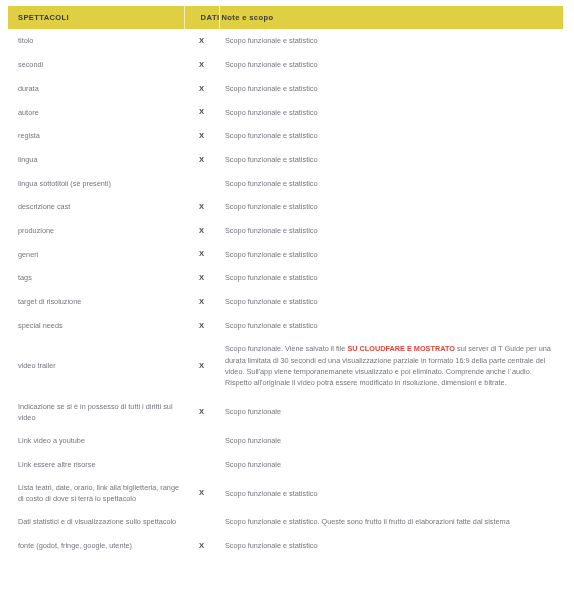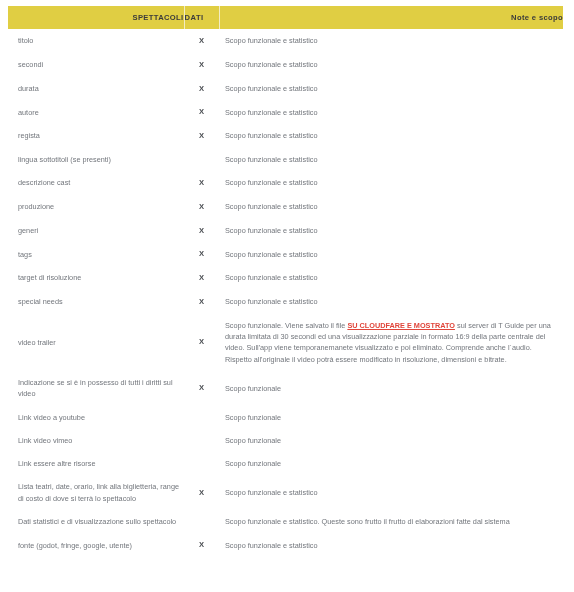--- a/index.html
+++ b/index.html
@@ -28,35 +28,35 @@
   table.data-table col.c-name  { width: 176px; }
   table.data-table col.c-dati  { width: 35px; }
   table.data-table col.c-note  { width: 344px; }
 
   thead tr.header-row th {
     background: #e0ce43;
     color: #3b3b3b;
     font-size: 7.6px;
     font-weight: bold;
     letter-spacing: 0.35px;
-    text-align: right;
+    text-align: left;
     padding: 7px 0 7px 10px;
     border-right: 1px solid #f2ecc4;
     vertical-align: middle;
     height: 22px;
     box-sizing: border-box;
   }
   thead tr.header-row th.th-dati {
     text-align: left;
-    padding-left: 0;
+    padding-left: 16px;
     letter-spacing: 0.5px;
   }
   thead tr.header-row th.th-note {
     border-right: none;
-    padding-left: 10px;
+    padding-left: 2px;
   }
 
   tbody tr.table-row td {
     font-size: 7.3px;
     color: #72767c;
     vertical-align: middle;
     padding: 6px 0 6px 10px;
     line-height: 1.55;
     border: none;
   }
@@ -67,21 +67,20 @@
     font-size: 7.6px;
     color: #4a4d52;
   }
   tbody tr.table-row td.cell-note {
     padding-left: 6px;
     padding-right: 4px;
   }
   .highlight-red {
     color: #e0453a;
     font-weight: bold;
-    text-decoration: underline;
   }
 </style>
 </head>
 <body>
 
 <div id="table-wrap">
   <table class="data-table">
     <colgroup>
       <col class="c-name">
       <col class="c-dati">
@@ -114,20 +113,25 @@
           <td class="cell-name">autore</td>
           <td class="cell-dati">X</td>
           <td class="cell-note">Scopo funzionale e statistico</td>
         </tr>
         <tr class="table-row">
           <td class="cell-name">regista</td>
           <td class="cell-dati">X</td>
           <td class="cell-note">Scopo funzionale e statistico</td>
         </tr>
         <tr class="table-row">
+          <td class="cell-name">lingua</td>
+          <td class="cell-dati">X</td>
+          <td class="cell-note">Scopo funzionale e statistico</td>
+        </tr>
+        <tr class="table-row">
           <td class="cell-name">lingua sottotitoli (se presenti)</td>
           <td class="cell-dati"></td>
           <td class="cell-note">Scopo funzionale e statistico</td>
         </tr>
         <tr class="table-row">
           <td class="cell-name">descrizione cast</td>
           <td class="cell-dati">X</td>
           <td class="cell-note">Scopo funzionale e statistico</td>
         </tr>
         <tr class="table-row">
@@ -160,25 +164,20 @@
           <td class="cell-dati">X</td>
           <td class="cell-note"><span>Scopo funzionale. Viene salvato il file </span><span class="highlight-red">SU CLOUDFARE E MOSTRATO</span><span> sul server di T Guide per una durata limitata di 30 secondi ed una visualizzazione parziale in formato 16:9 della parte centrale del video. Sull'app viene temporanemanete visualizzato e poi eliminato. Comprende anche l´audio. Rispetto all'originale il video potrà essere modificato in risoluzione, dimensioni e bitrate.</span></td>
         </tr>
         <tr class="table-row">
           <td class="cell-name">Indicazione se si è in possesso di tutti i diritti sul video</td>
           <td class="cell-dati">X</td>
           <td class="cell-note">Scopo funzionale</td>
         </tr>
         <tr class="table-row">
           <td class="cell-name">Link video a youtube</td>
-          <td class="cell-dati"></td>
-          <td class="cell-note">Scopo funzionale</td>
-        </tr>
-        <tr class="table-row">
-          <td class="cell-name">Link video vimeo</td>
           <td class="cell-dati"></td>
           <td class="cell-note">Scopo funzionale</td>
         </tr>
         <tr class="table-row">
           <td class="cell-name">Link essere altre risorse</td>
           <td class="cell-dati"></td>
           <td class="cell-note">Scopo funzionale</td>
         </tr>
         <tr class="table-row">
           <td class="cell-name">Lista teatri, date, orario, link alla biglietteria, range di costo di dove si terrà lo spettacolo</td>

